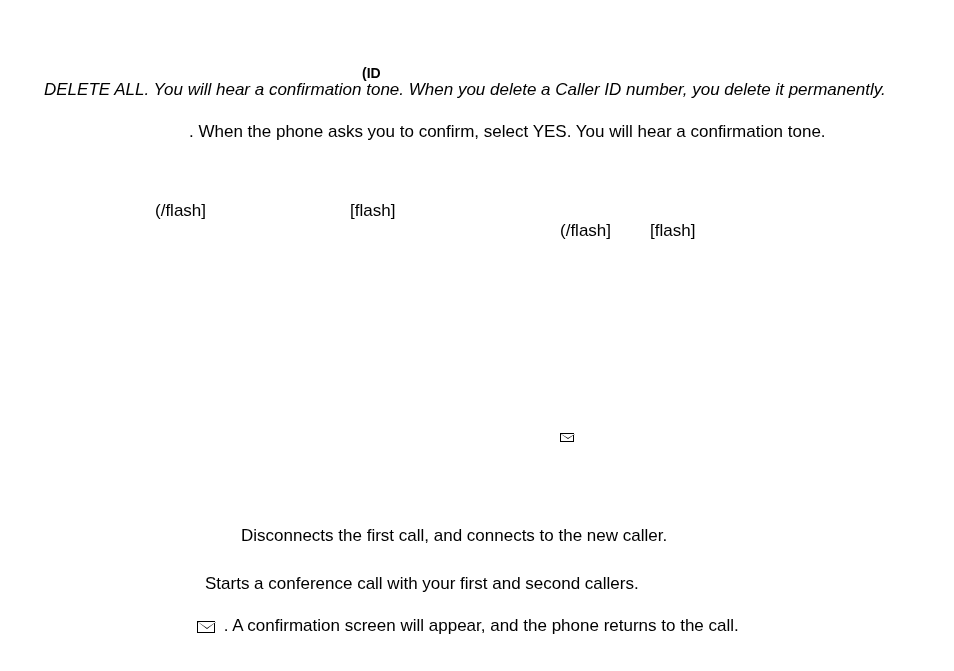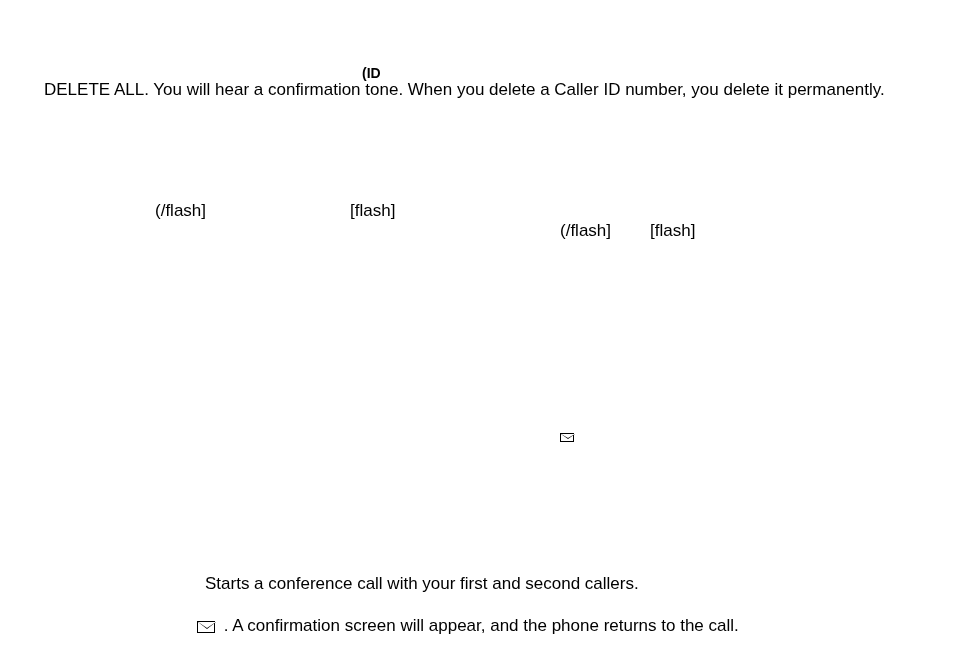--- a/index.html
+++ b/index.html
@@ -86,35 +86,37 @@
   </style>
 </head>
 <body>
 
 <div class="content">
 
   <div class="line" style="left:362px; top:62px;">
     <span class="icon-id bold">(ID</span>
   </div>
 
-  <div class="line" style="left:44px; top:80px;">DELETE ALL. You will hear a confirmation tone. When you delete a Caller ID number, you delete it permanently.</div>
+  <div class="line" style="left:44px; top:80px;font-style:italic;">DELETE ALL. You will hear a confirmation tone. When you delete a Caller ID number, you delete it permanently.</div>
 
+  <div class="line" style="left:189px; top:122px;">. When the phone asks you to confirm, select YES. You will hear a confirmation tone.</div>
 
   <div class="line bold" style="left:155px; top:201px;">(/flash]</div>
 
   <div class="line bold" style="left:350px; top:201px;">[flash]</div>
 
   <div class="line bold" style="left:560px; top:221px;">(/flash]</div>
 
   <div class="line bold" style="left:650px; top:221px;">[flash]</div>
 
   <div class="line" style="left:560px; top:427px;">
     <span class="icon-envelope-small"></span>
   </div>
 
+  <div class="line" style="left:241px; top:526px;">Disconnects the first call, and connects to the new caller.</div>
 
   <div class="line" style="left:205px; top:574px;">Starts a conference call with your first and second callers.</div>
 
 
   <div class="line" style="left:197px; top:604px;margin-top:12px;">
     <span class="icon-envelope"></span>
     <span>. A confirmation screen will appear, and the phone returns to the call.</span>
   </div>
 
 </div>

